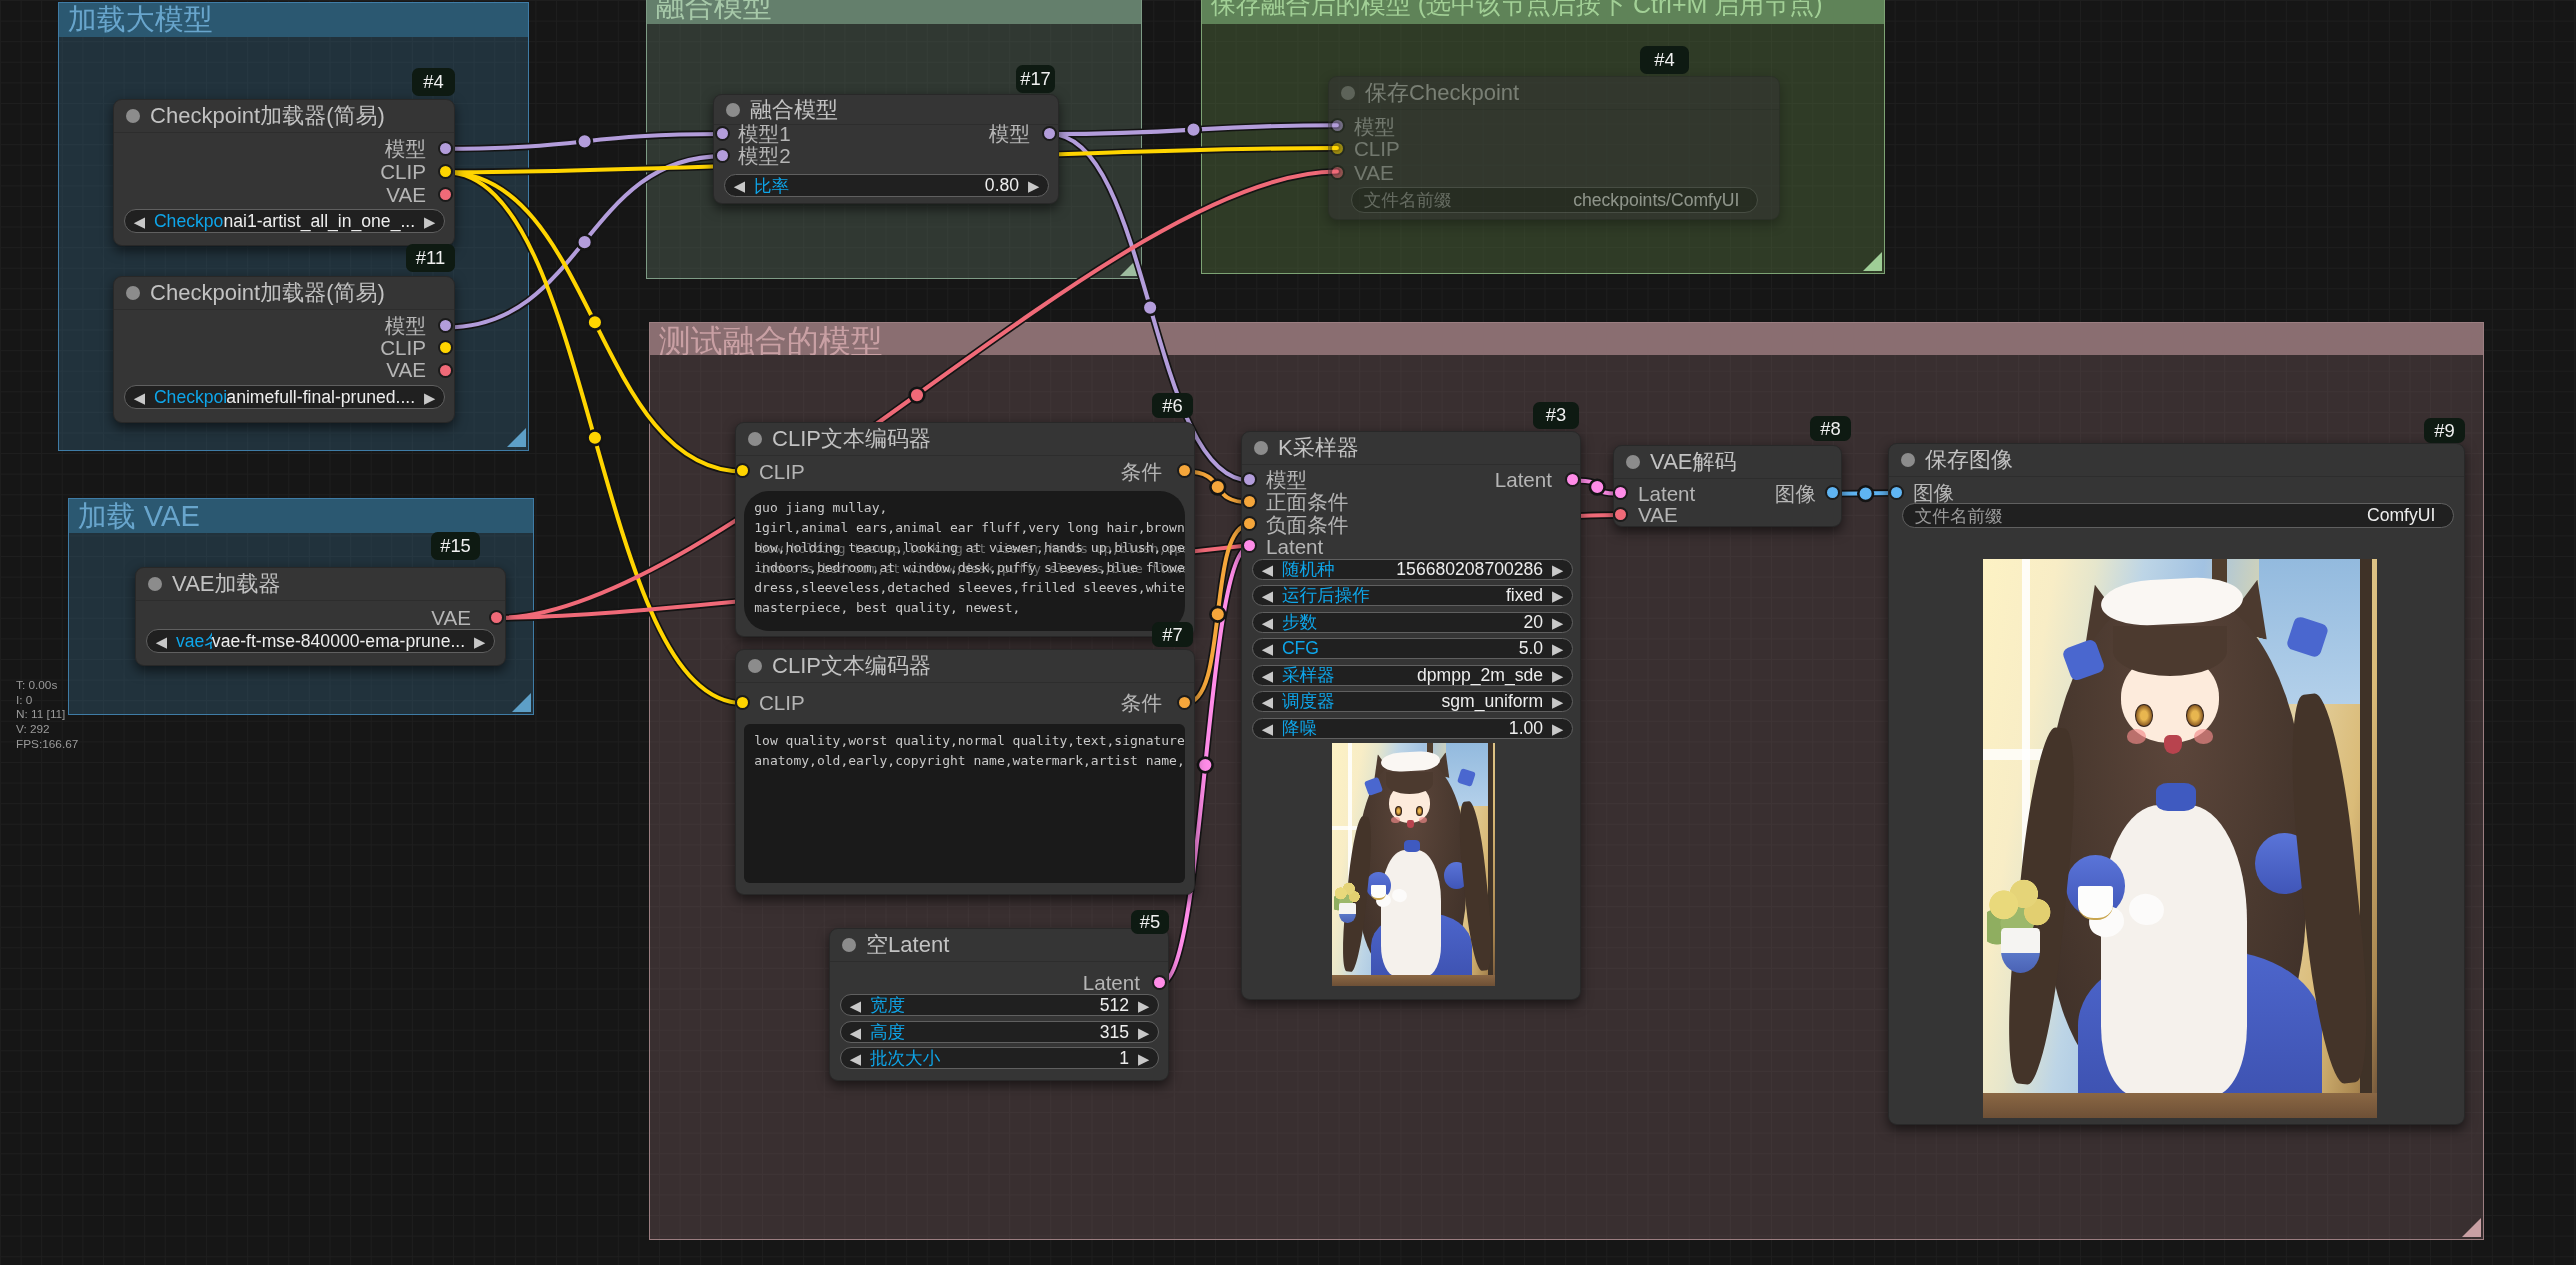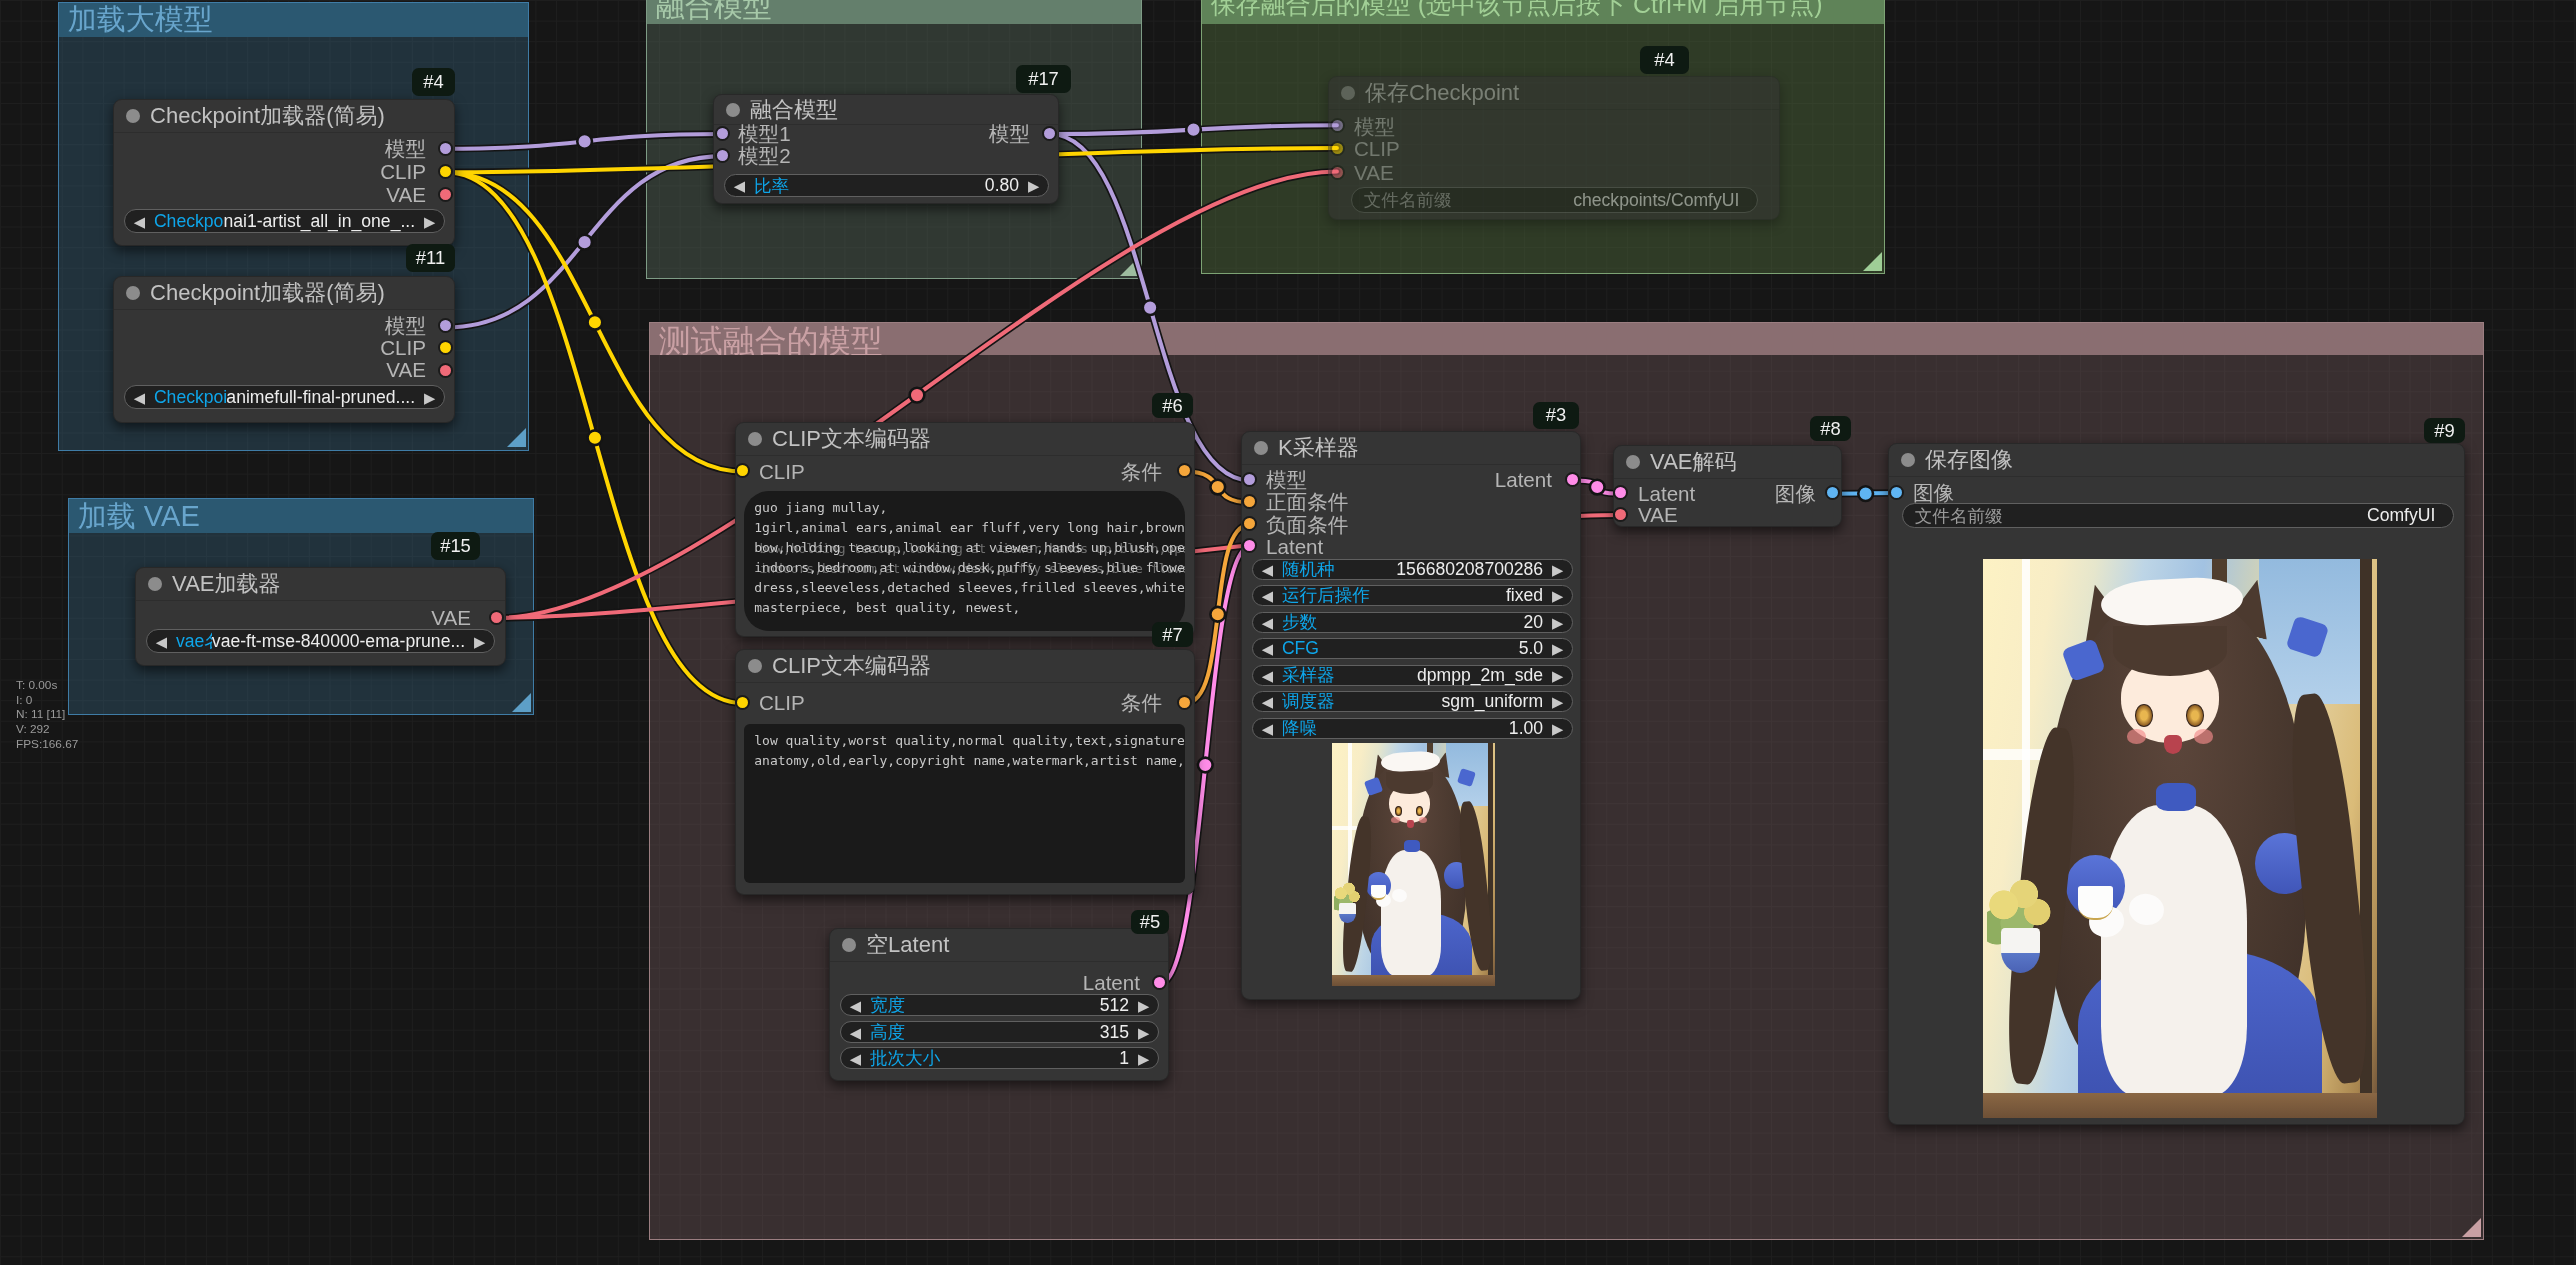--- a/index.html
+++ b/index.html
@@ -258,21 +258,21 @@
   <div class="sdot c-model" style="left:715px;top:148px;"></div>
   <div class="slot" style="left:738px;top:144px;">模型2</div>
   <div class="slot out" style="left:912px;top:122px;width:118px;">模型</div>
   <div class="sdot c-model" style="left:1042px;top:126px;"></div>
   <div class="pill" style="left:724px;top:174px;width:325px;height:23px;">
     <span class="arr">◀</span>
     <span class="wl">比率</span>
     <span class="wv">0.80</span>
     <span class="arr">▶</span>
   </div>
-  <div class="badge" style="left:1016px;top:65px;width:55px;height:28px;">#17</div>
+  <div class="badge" style="left:1016px;top:65px;width:39px;height:28px;">#17</div>
 
   <div class="node dim" style="left:1328px;top:76px;width:452px;height:144px;">
     <div class="node-title">
       <span class="tdot"></span>
       <span>保存Checkpoint</span>
     </div>
     <div class="sdot c-model" style="left:0.7px;top:41px;"></div>
     <div class="slot" style="left:25px;top:38px;">模型</div>
     <div class="sdot c-clip" style="left:0.7px;top:64px;"></div>
     <div class="slot" style="left:25px;top:60px;">CLIP</div>

